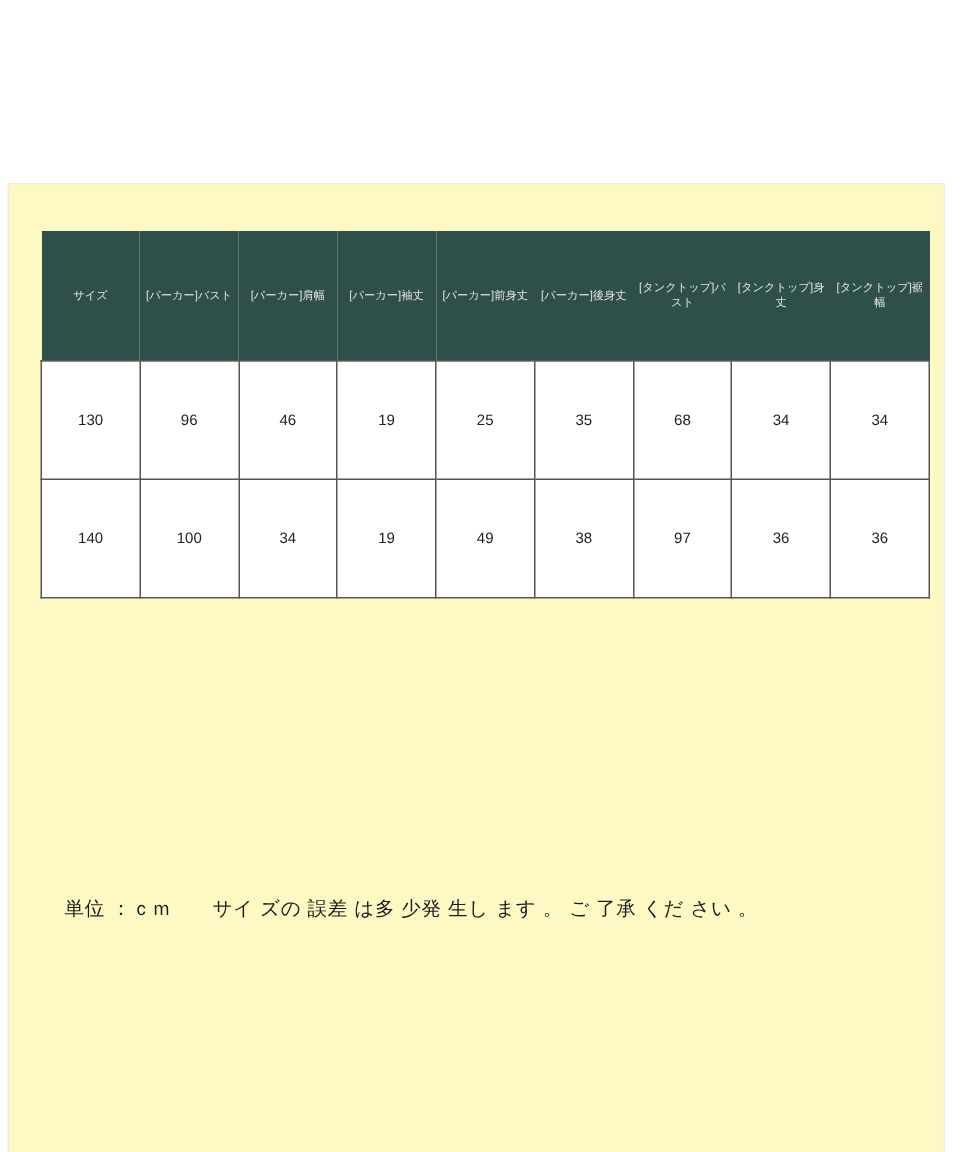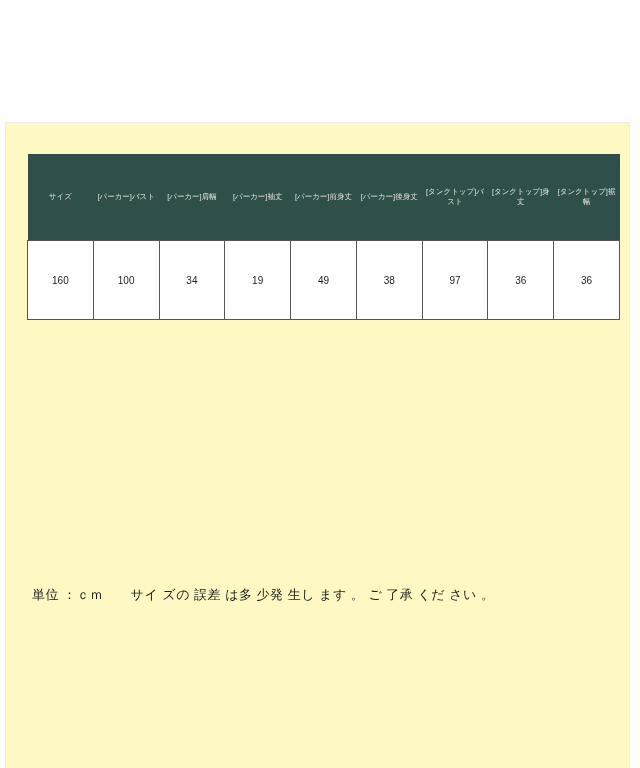--- a/index.html
+++ b/index.html
@@ -52,21 +52,21 @@
     font-size: 10px;
     text-align: center;
     vertical-align: middle;
     height: 78px;
     padding: 0;
   }
   .note {
     position: absolute;
     left: 21px;
     top: 458px;
-    margin: 5px;
+    margin: 16px;
     font-size: 13px;
     letter-spacing: 0.5px;
     color: #1a1a1a;
     white-space: nowrap;
   }
 </style>
 </head>
 <body>
 
 <div class="panel">
@@ -80,21 +80,32 @@
         <th>[パーカー]袖丈</th>
         <th>[パーカー]前身丈</th>
         <th>[パーカー]後身丈</th>
         <th>[タンクトップ]バスト</th>
         <th>[タンクトップ]身丈</th>
         <th>[タンクトップ]裾幅</th>
       </tr>
     </thead>
     <tbody>
       <tr>
-        <td>160</td>
+        <td>130</td>
+        <td>96</td>
+        <td>46</td>
+        <td>19</td>
+        <td>25</td>
+        <td>35</td>
+        <td>68</td>
+        <td>34</td>
+        <td>34</td>
+      </tr>
+      <tr>
+        <td>140</td>
         <td>100</td>
         <td>34</td>
         <td>19</td>
         <td>49</td>
         <td>38</td>
         <td>97</td>
         <td>36</td>
         <td>36</td>
       </tr>
     </tbody>

